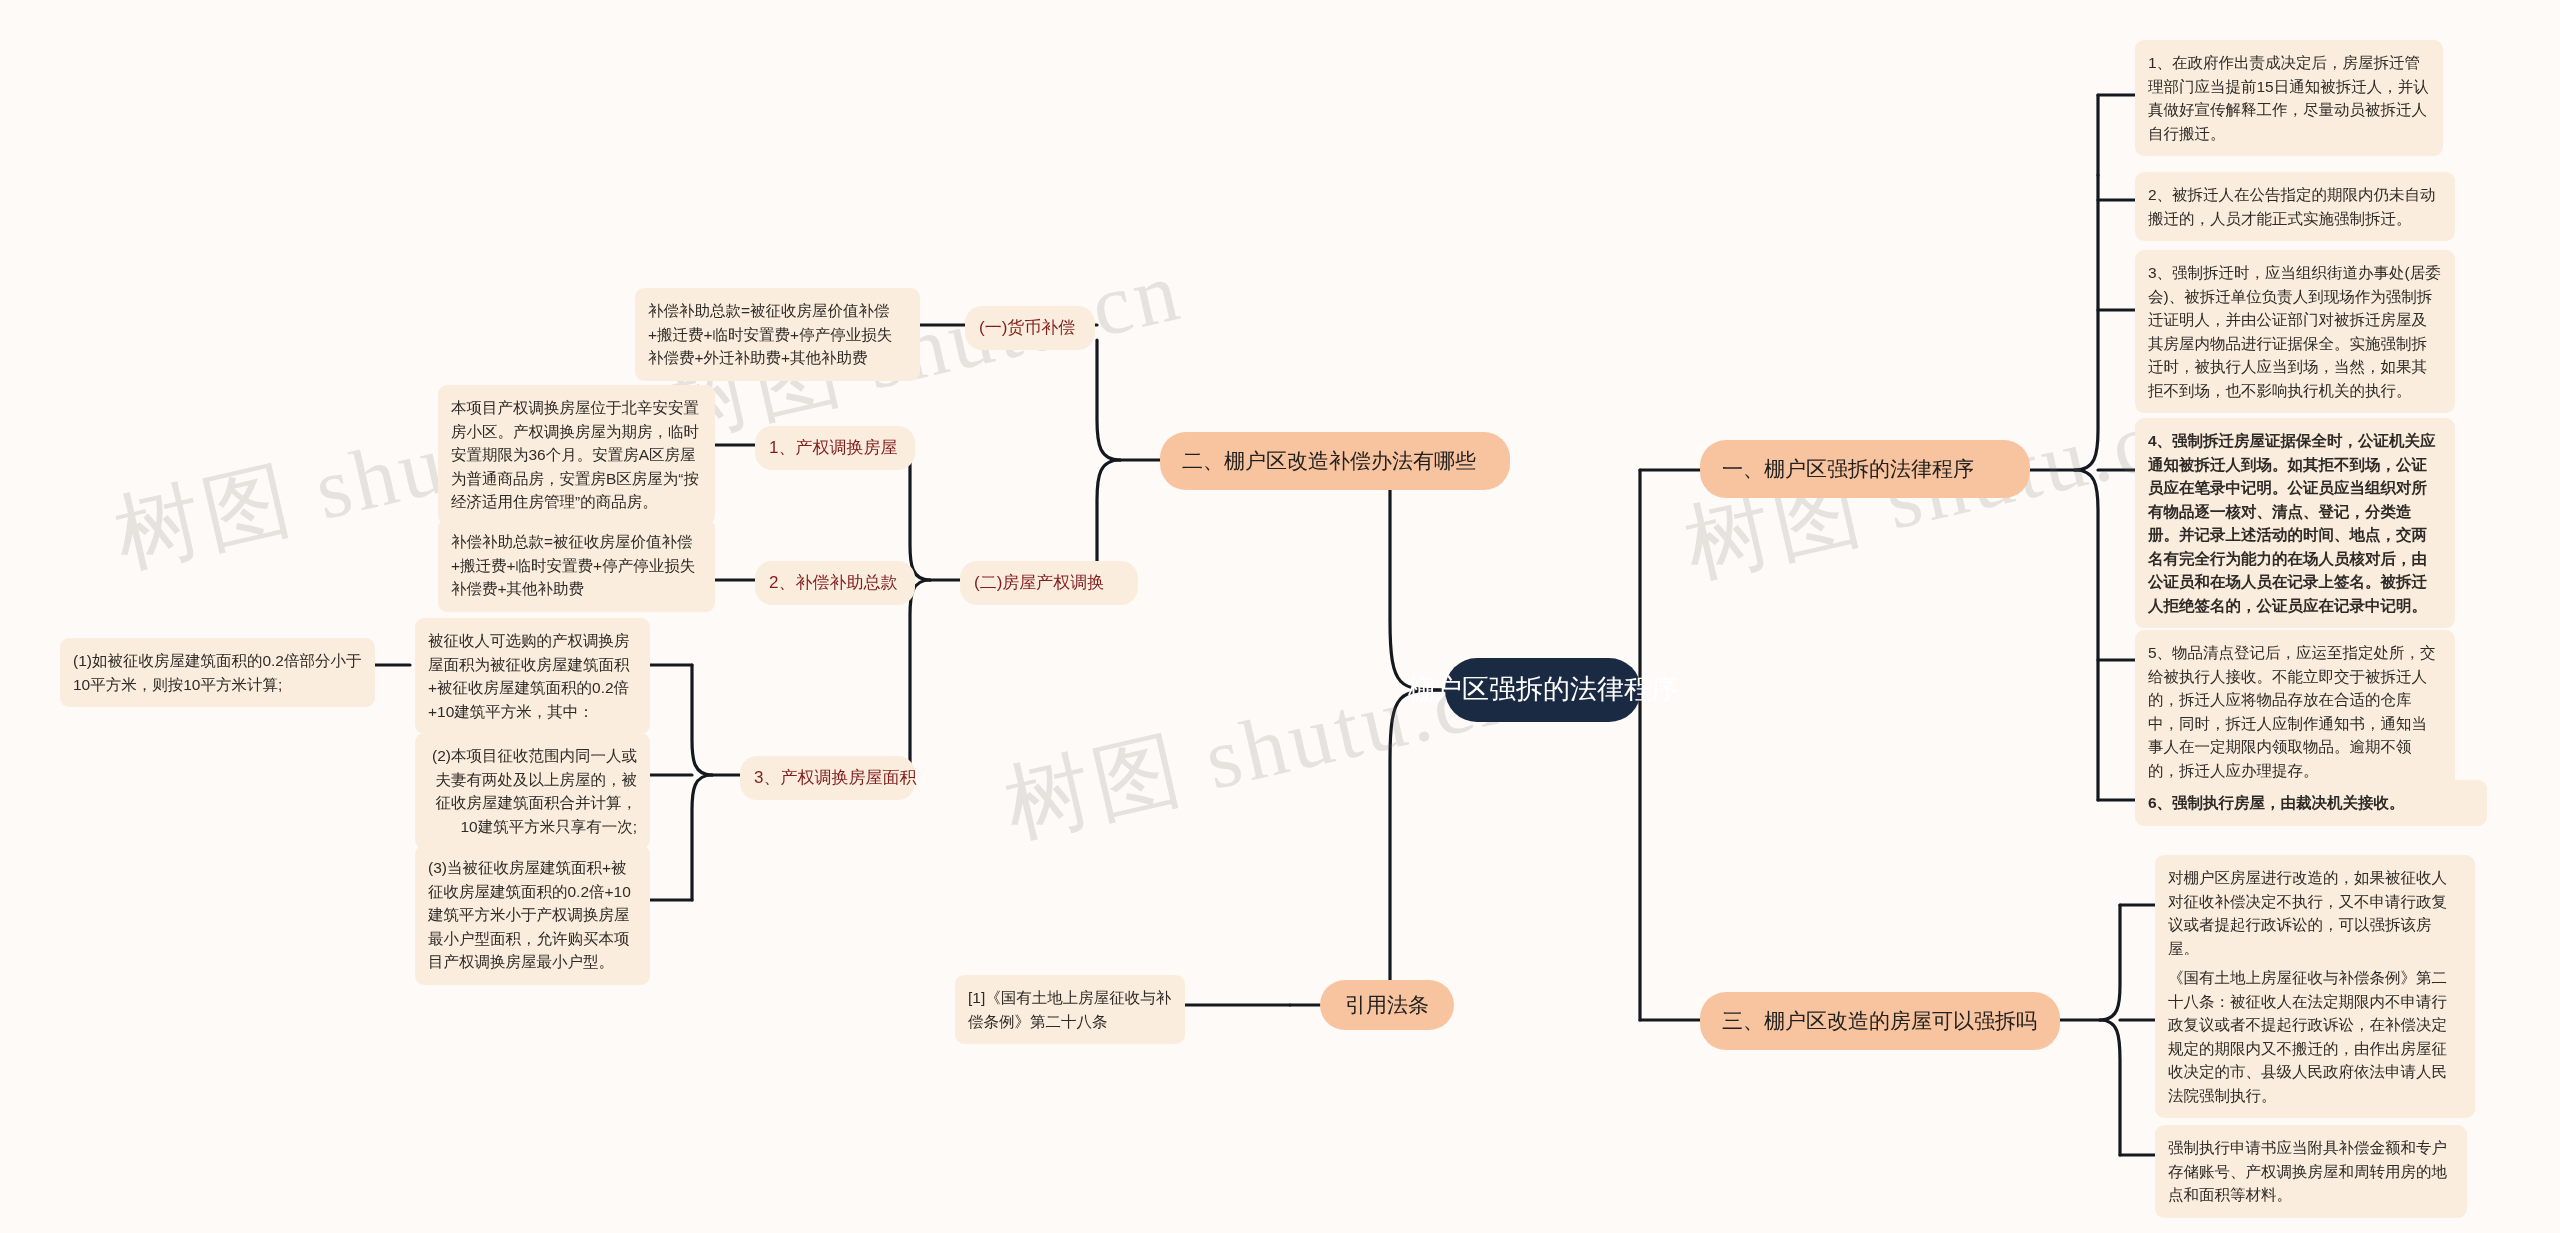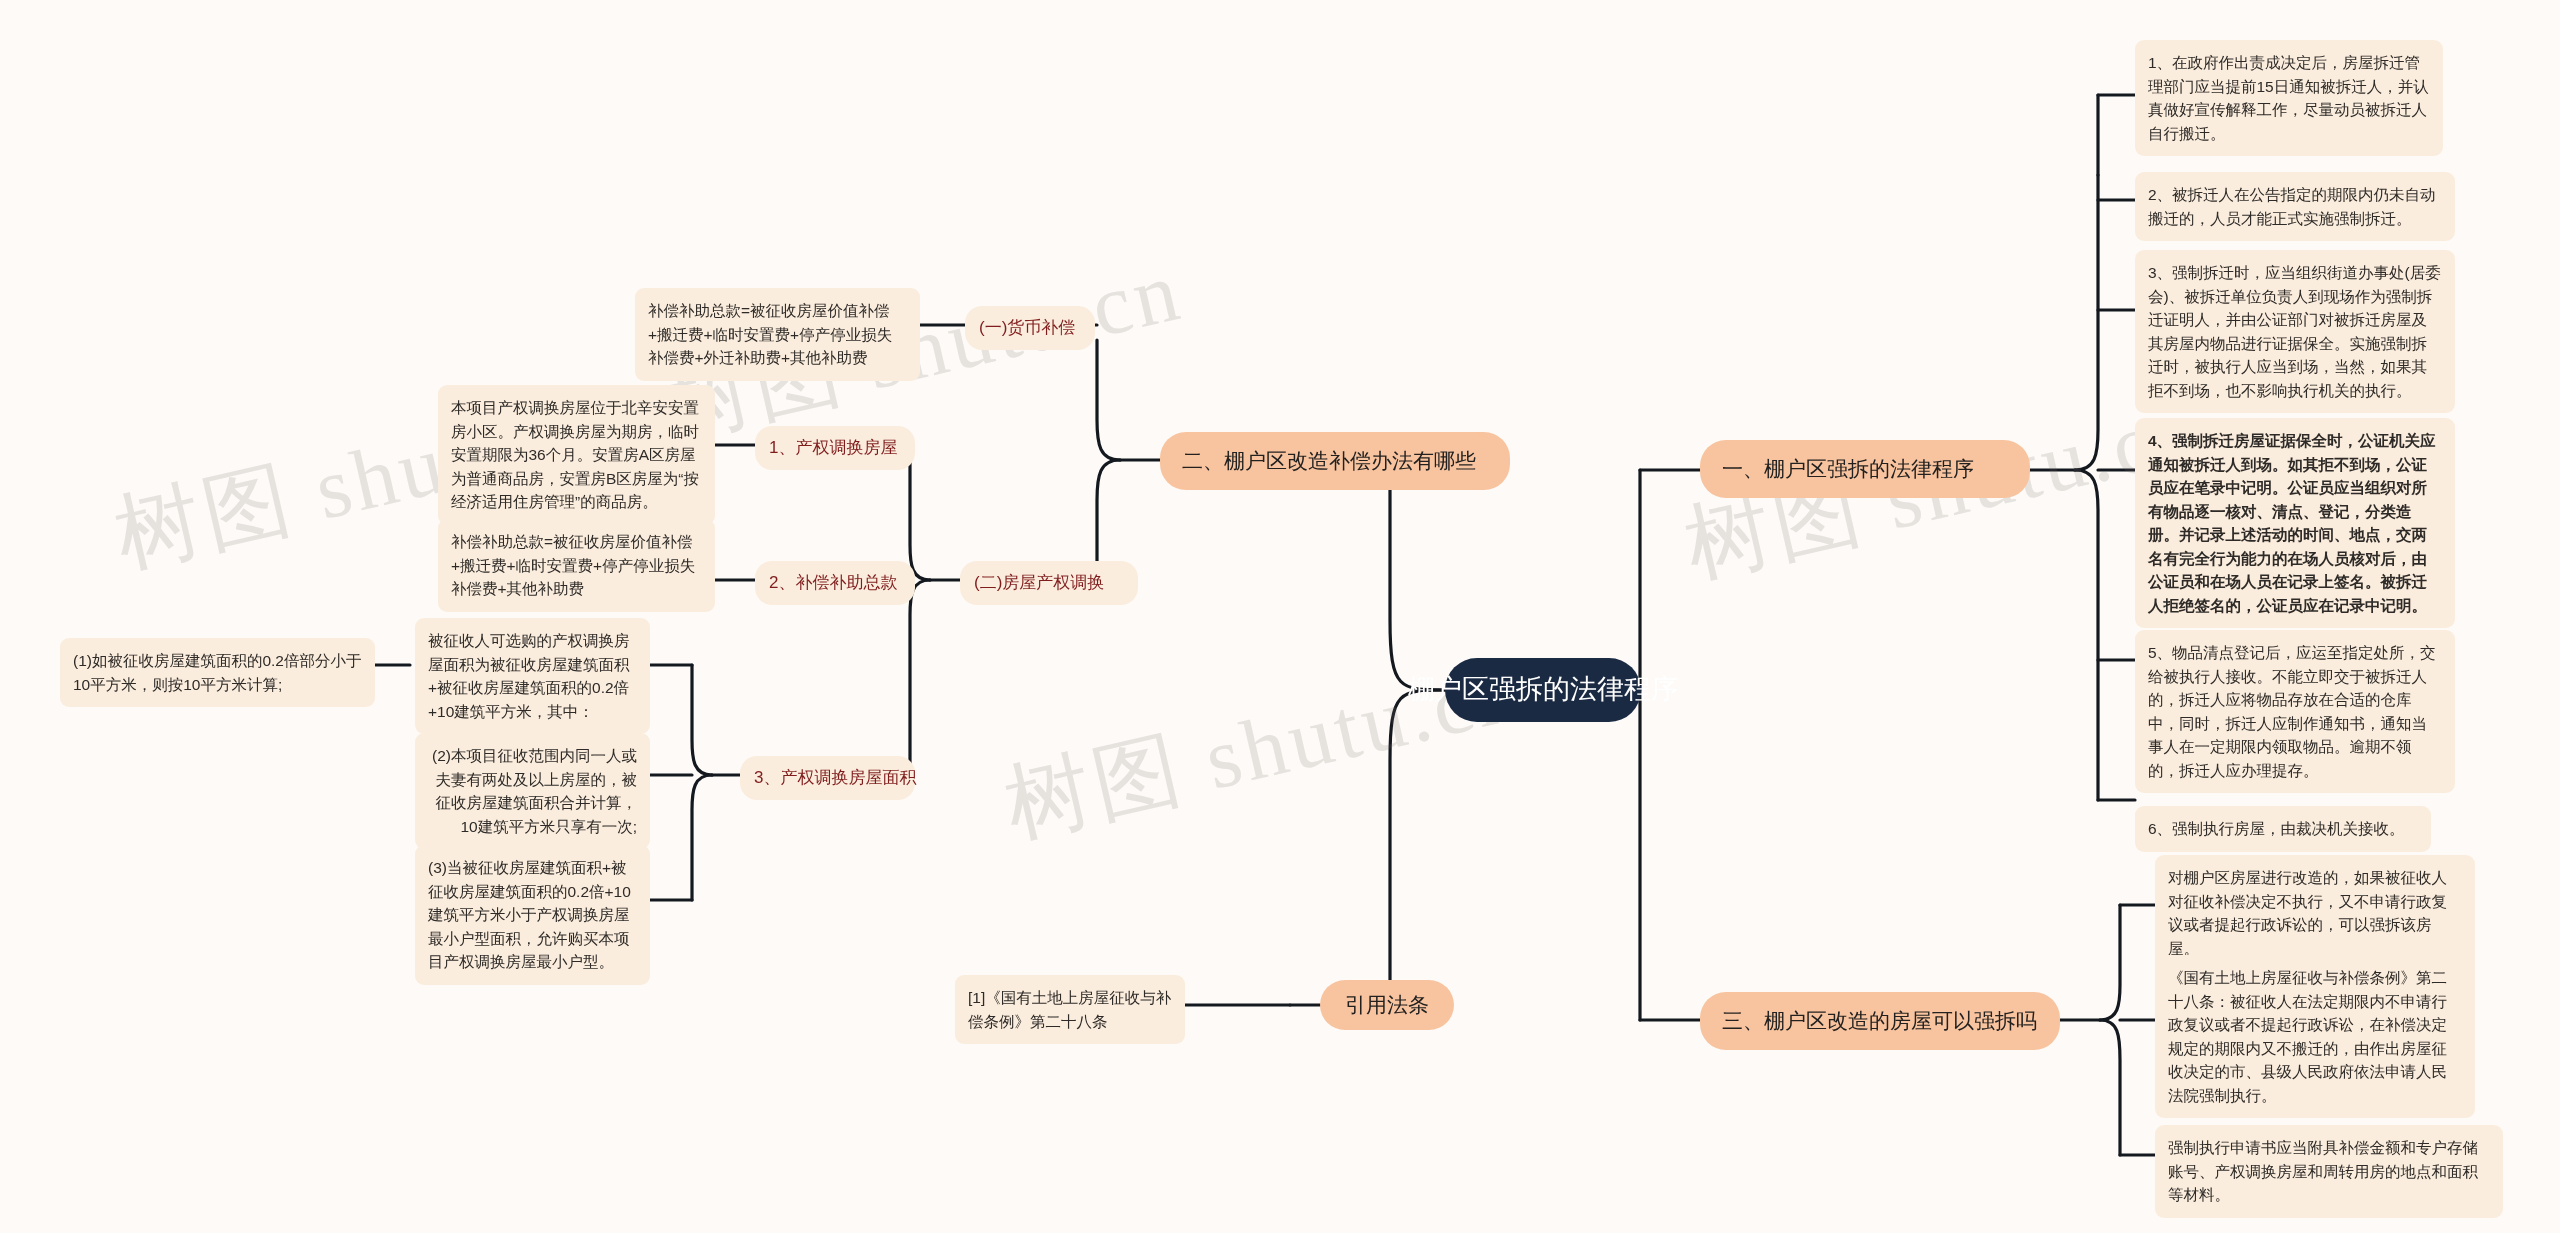--- a/index.html
+++ b/index.html
@@ -151,27 +151,27 @@
 
   <div class="node root" style="left:1445px;top:658px;width:196px;height:64px;">棚户区强拆的法律程序</div>
 
   <div class="node pill" style="left:1700px;top:440px;width:330px;height:58px;">一、棚户区强拆的法律程序</div>
 
   <div class="node leaf" style="left:2135px;top:40px;width:308px;">1、在政府作出责成决定后，房屋拆迁管理部门应当提前15日通知被拆迁人，并认真做好宣传解释工作，尽量动员被拆迁人自行搬迁。</div>
   <div class="node leaf" style="left:2135px;top:172px;width:320px;">2、被拆迁人在公告指定的期限内仍未自动搬迁的，人员才能正式实施强制拆迁。</div>
   <div class="node leaf" style="left:2135px;top:250px;width:320px;">3、强制拆迁时，应当组织街道办事处(居委会)、被拆迁单位负责人到现场作为强制拆迁证明人，并由公证部门对被拆迁房屋及其房屋内物品进行证据保全。实施强制拆迁时，被执行人应当到场，当然，如果其拒不到场，也不影响执行机关的执行。</div>
   <div class="node leaf" style="left:2135px;top:418px;width:320px;font-weight:bold;">4、强制拆迁房屋证据保全时，公证机关应通知被拆迁人到场。如其拒不到场，公证员应在笔录中记明。公证员应当组织对所有物品逐一核对、清点、登记，分类造册。并记录上述活动的时间、地点，交两名有完全行为能力的在场人员核对后，由公证员和在场人员在记录上签名。被拆迁人拒绝签名的，公证员应在记录中记明。</div>
   <div class="node leaf" style="left:2135px;top:630px;width:320px;">5、物品清点登记后，应运至指定处所，交给被执行人接收。不能立即交于被拆迁人的，拆迁人应将物品存放在合适的仓库中，同时，拆迁人应制作通知书，通知当事人在一定期限内领取物品。逾期不领的，拆迁人应办理提存。</div>
-  <div class="node leaf" style="left:2135px;top:806px;width:296px;">6、强制执行房屋，由裁决机关接收。</div>
+  <div class="node leaf" style="left:2135px;top:780px;width:352px;font-weight:bold;">6、强制执行房屋，由裁决机关接收。</div>
 
   <div class="node pill" style="left:1700px;top:992px;width:360px;height:58px;">三、棚户区改造的房屋可以强拆吗</div>
 
   <div class="node leaf" style="left:2155px;top:855px;width:320px;">对棚户区房屋进行改造的，如果被征收人对征收补偿决定不执行，又不申请行政复议或者提起行政诉讼的，可以强拆该房屋。</div>
   <div class="node leaf" style="left:2155px;top:955px;width:320px;">《国有土地上房屋征收与补偿条例》第二十八条：被征收人在法定期限内不申请行政复议或者不提起行政诉讼，在补偿决定规定的期限内又不搬迁的，由作出房屋征收决定的市、县级人民政府依法申请人民法院强制执行。</div>
-  <div class="node leaf" style="left:2155px;top:1125px;width:348px;">强制执行申请书应当附具补偿金额和专户存储账号、产权调换房屋和周转用房的地点和面积等材料。</div>
+  <div class="node leaf" style="left:2155px;top:1125px;width:312px;">强制执行申请书应当附具补偿金额和专户存储账号、产权调换房屋和周转用房的地点和面积等材料。</div>
 
   <div class="node pill" style="left:1320px;top:980px;width:134px;height:50px;justify-content:center;">引用法条</div>
 
   <div class="node leaf" style="left:955px;top:975px;width:230px;">[1]《国有土地上房屋征收与补偿条例》第二十八条</div>
 
   <div class="node pill" style="left:1160px;top:432px;width:350px;height:58px;">二、棚户区改造补偿办法有哪些</div>
 
   <div class="node chip" style="left:965px;top:306px;width:130px;">(一)货币补偿</div>
   <div class="node chip" style="left:960px;top:561px;width:178px;">(二)房屋产权调换</div>
 

